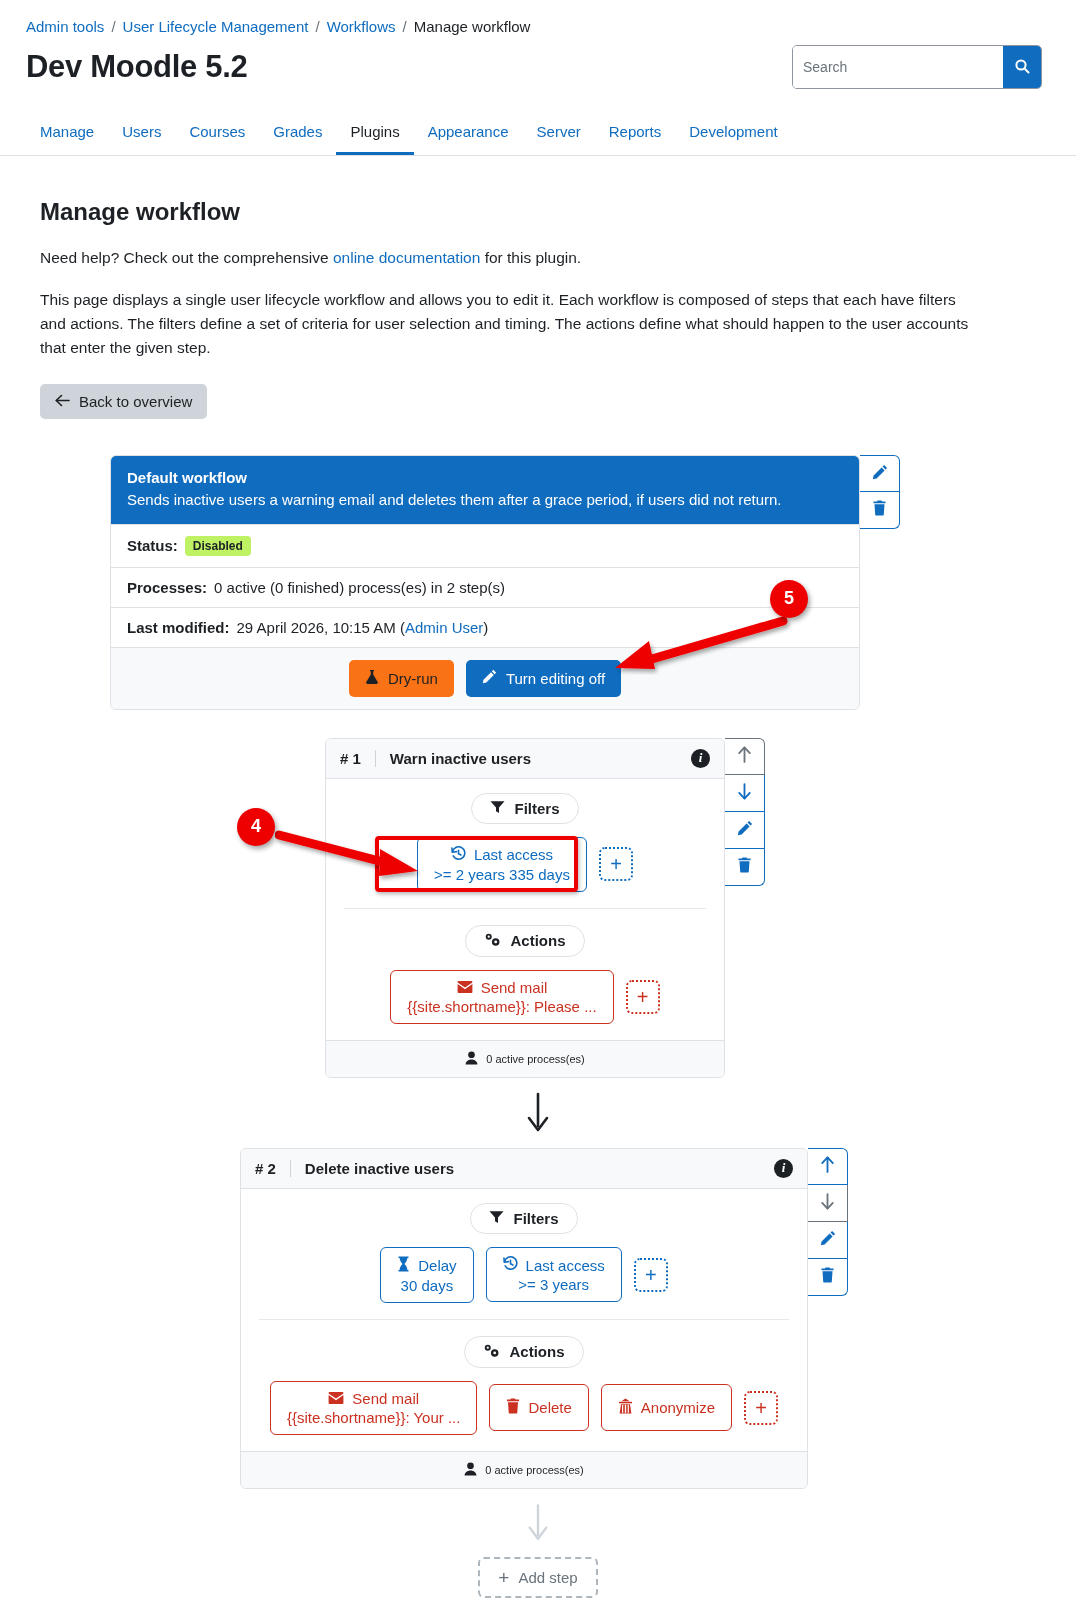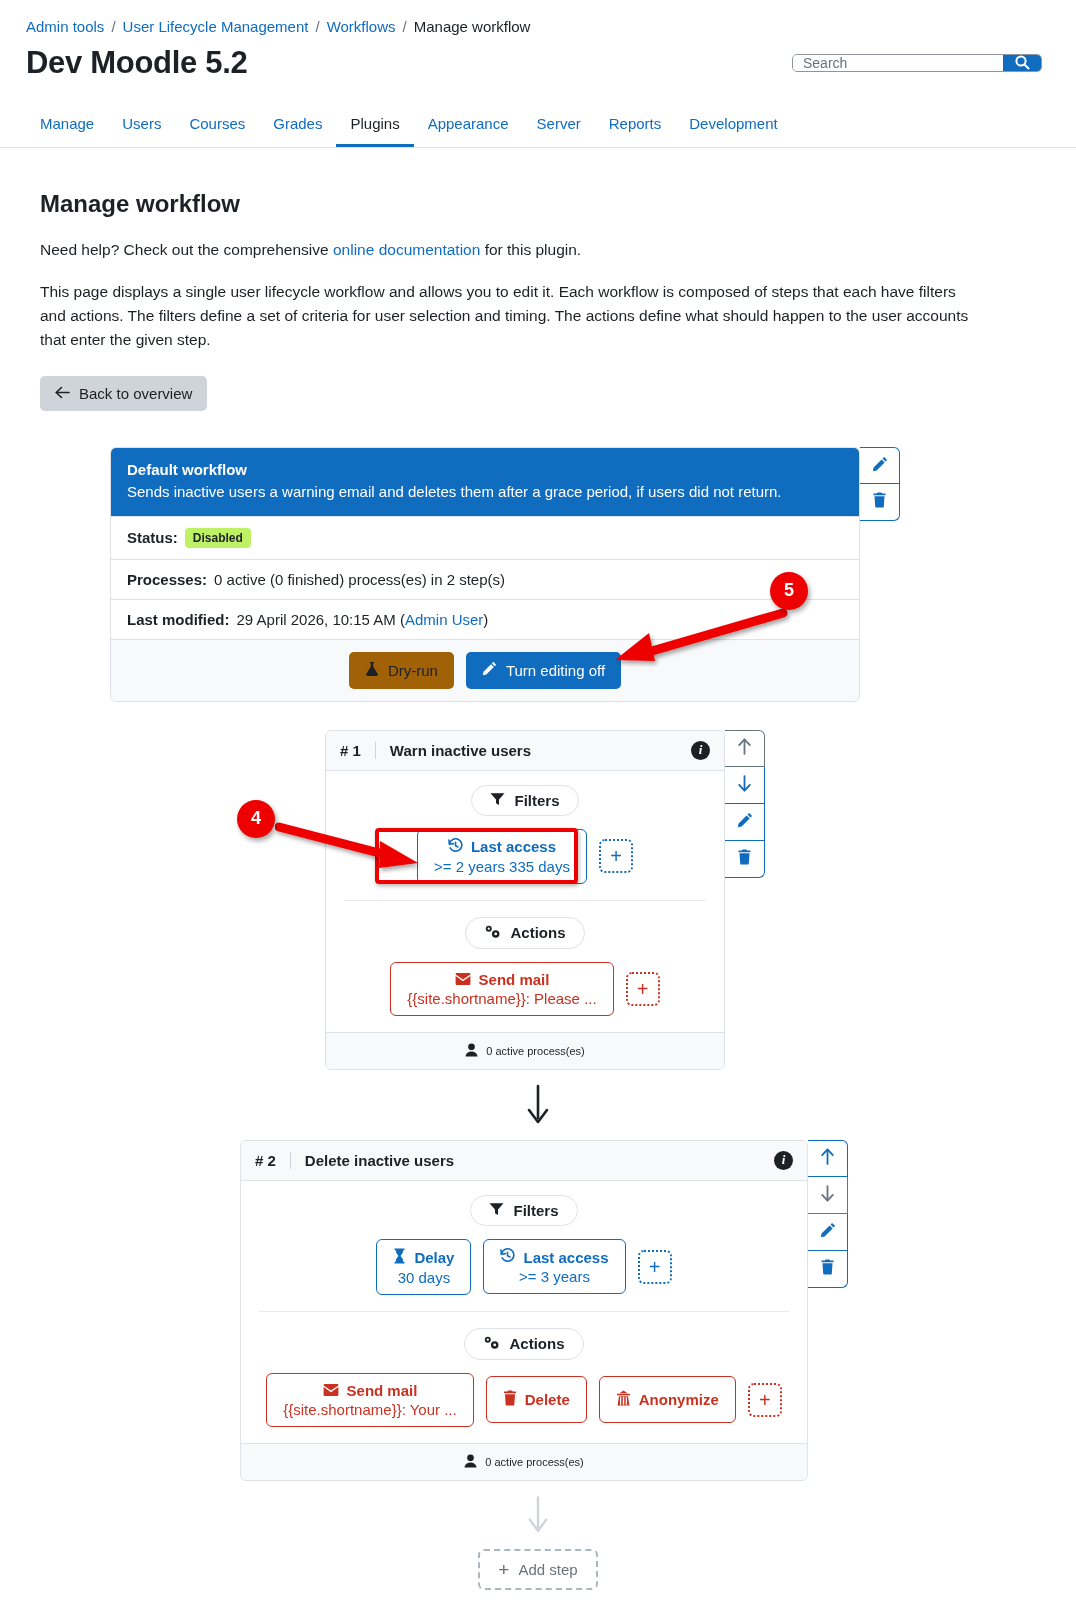--- a/index.html
+++ b/index.html
@@ -44,21 +44,21 @@
   .site-title {
     font-size: 31px;
     font-weight: bold;
     letter-spacing: -0.3px;
     margin: 0;
     color: #1d2125;
   }
   .search-wrap {
     display: flex;
     align-items: stretch;
-    height: 18px;
+    height: 44px;
     border: 1px solid #8f959e;
     border-radius: 5px;
     overflow: hidden;
     width: 250px;
   }
   .search-wrap input {
     border: 0;
     outline: none;
     flex: 1;
     padding: 0 10px;
@@ -180,21 +180,21 @@
     align-items: center;
     gap: 9px;
     border: 0;
     border-radius: 5px;
     padding: 9px 16px;
     font-size: 15px;
     font-family: "Liberation Sans", sans-serif;
     cursor: pointer;
     white-space: nowrap;
   }
-  .btn-warning { background: #a16207; color: #1d2125; }
+  .btn-warning { background: #f97316; color: #1d2125; }
   .btn-primary { background: #0f6cbf; color: #fff; }
 
   
   .wf-side {
     position: absolute;
     left: 750px;
     top: 0;
     display: flex;
     flex-direction: column;
     width: 40px;
@@ -284,21 +284,21 @@
     border: 1px solid #0f6cbf;
     border-radius: 6px;
     padding: 8px 16px;
     text-align: center;
     background: #fff;
     cursor: pointer;
     min-width: 80px;
   }
   .chip .chip-title {
     color: #0f6cbf;
-    font-weight: bold;
+    font-weight: normal;
     font-size: 15px;
     display: flex;
     align-items: center;
     justify-content: center;
     gap: 8px;
     white-space: nowrap;
   }
   .chip .chip-sub {
     color: #0f6cbf;
     font-size: 15px;

